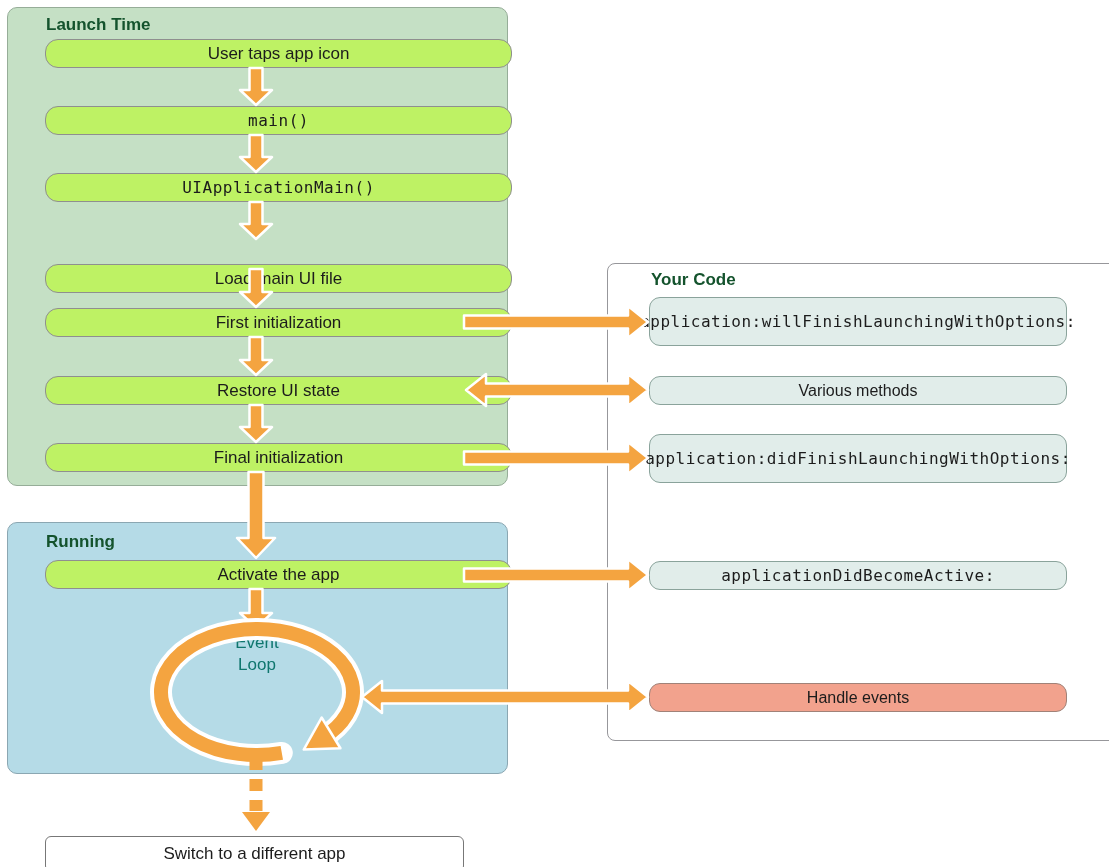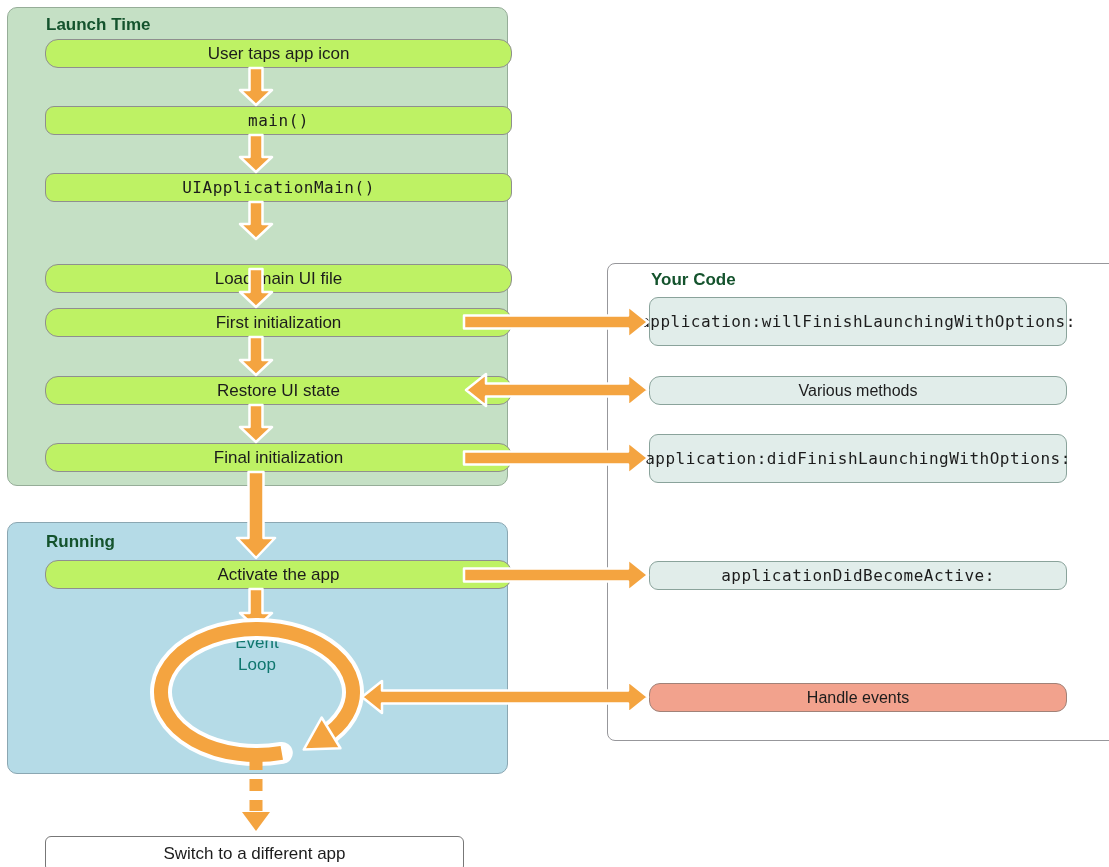--- a/index.html
+++ b/index.html
@@ -19,21 +19,21 @@
     font-size:17px;color:#1c1c1c;
   }
   .mbox{
     position:absolute;left:649px;width:418px;box-sizing:border-box;
     background:#e1edea;border:1.5px solid #8aa39b;border-radius:11px;
     display:flex;flex-direction:row;align-items:center;justify-content:center;
     font-size:16px;color:#1c1c1c;text-align:center;
   }
   .mbox.salmon{background:#f2a28d;border-color:#a08278;}
   .h29{height:29px;} .h49{height:49px;line-height:1.35;}
-  .mono{font-family:"DejaVu Sans Mono", monospace;letter-spacing:0.5px;border-radius:9px;}
+  .mono{font-family:"DejaVu Sans Mono", monospace;letter-spacing:0.5px;}
   .gbox.mono{font-size:16px;}
   #switch-box{
     position:absolute;left:45px;top:836px;width:419px;height:36px;box-sizing:border-box;
     background:#ffffff;border:1.5px solid #777;border-radius:6px;
     display:flex;align-items:center;justify-content:center;font-size:17px;color:#1c1c1c;
   }
   #event-loop-label{
     position:absolute;left:197px;top:632px;width:120px;text-align:center;
     font-size:17px;line-height:1.3;color:#0f766e;
   }

